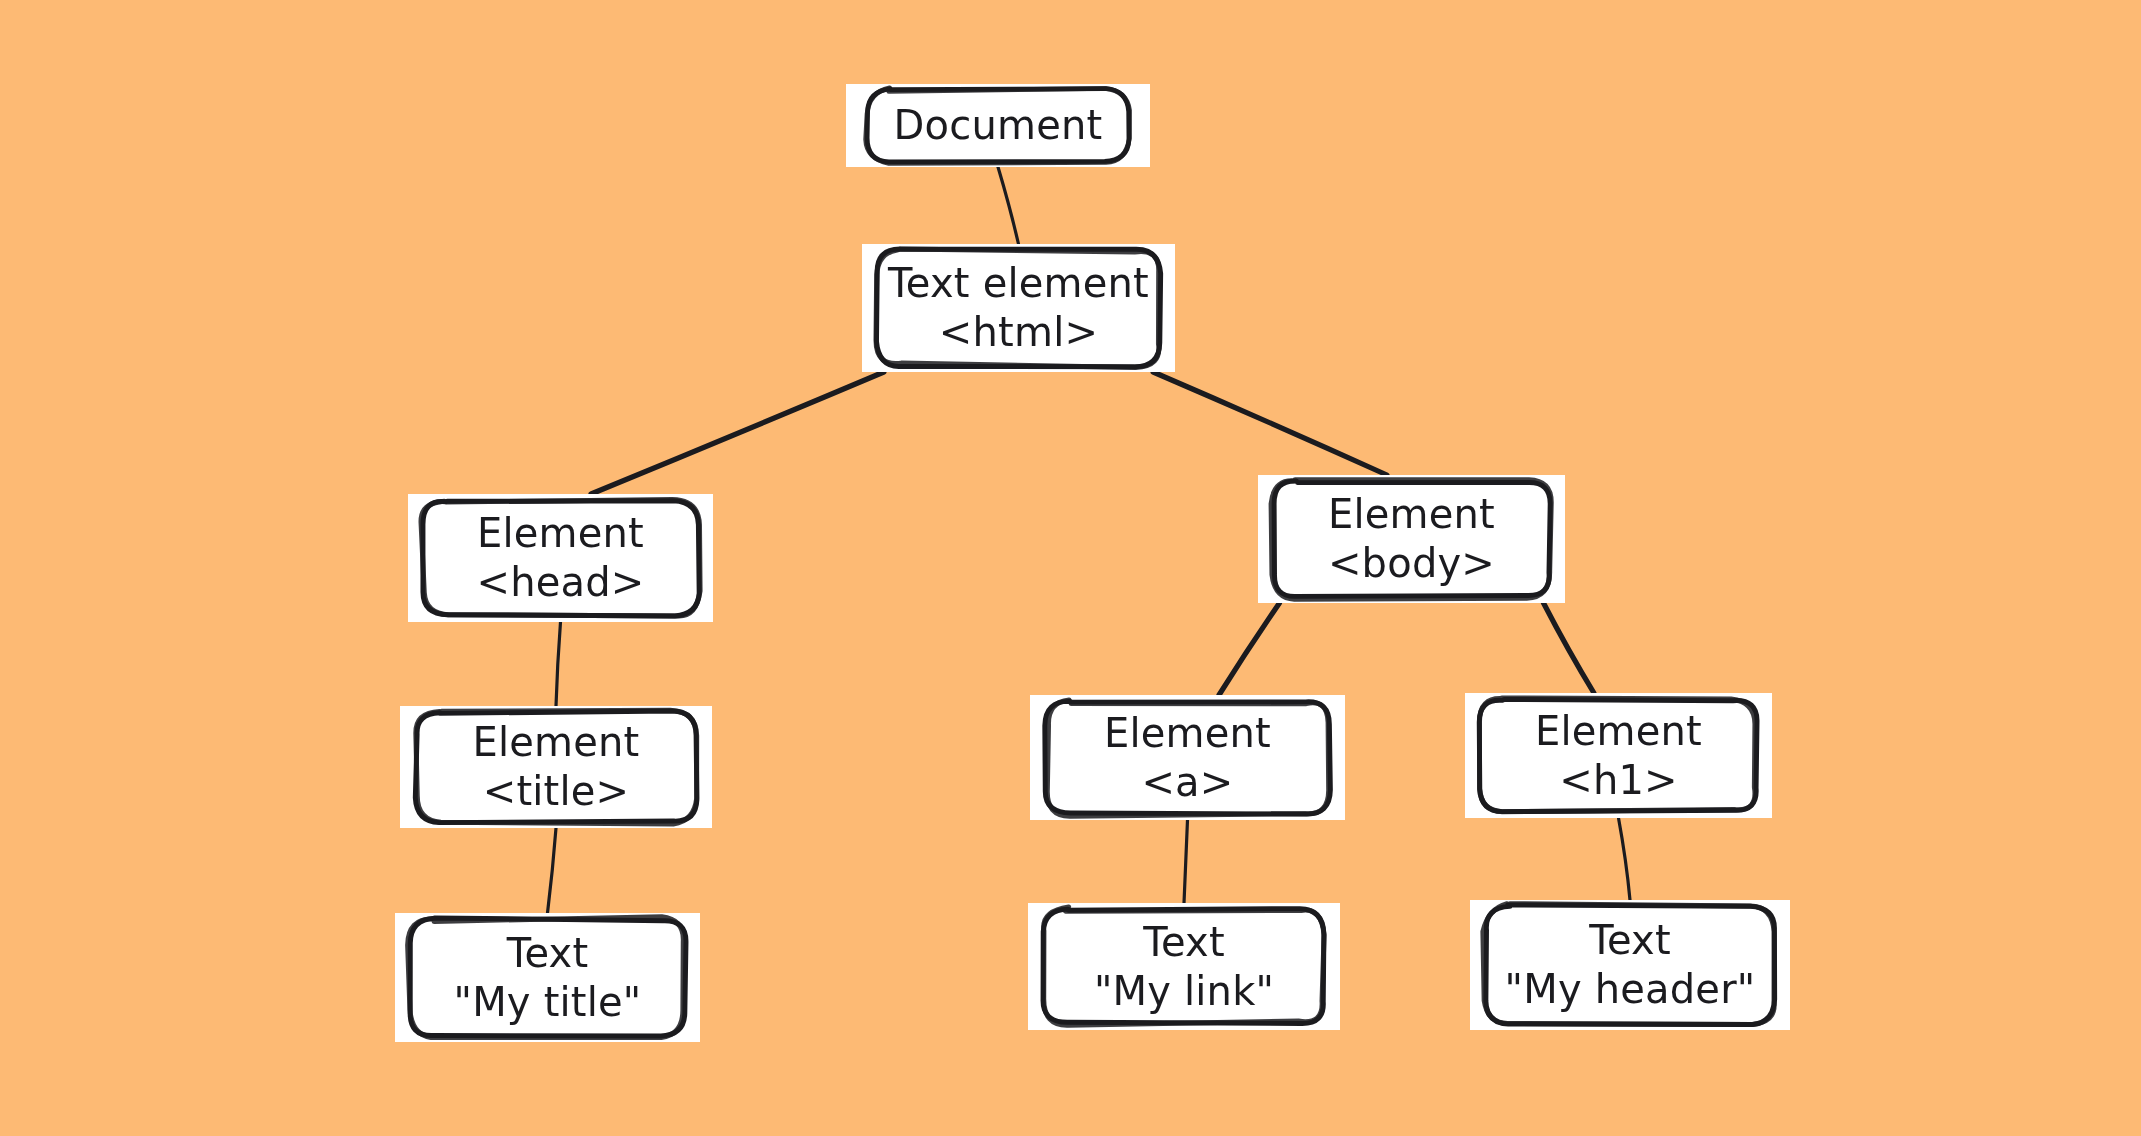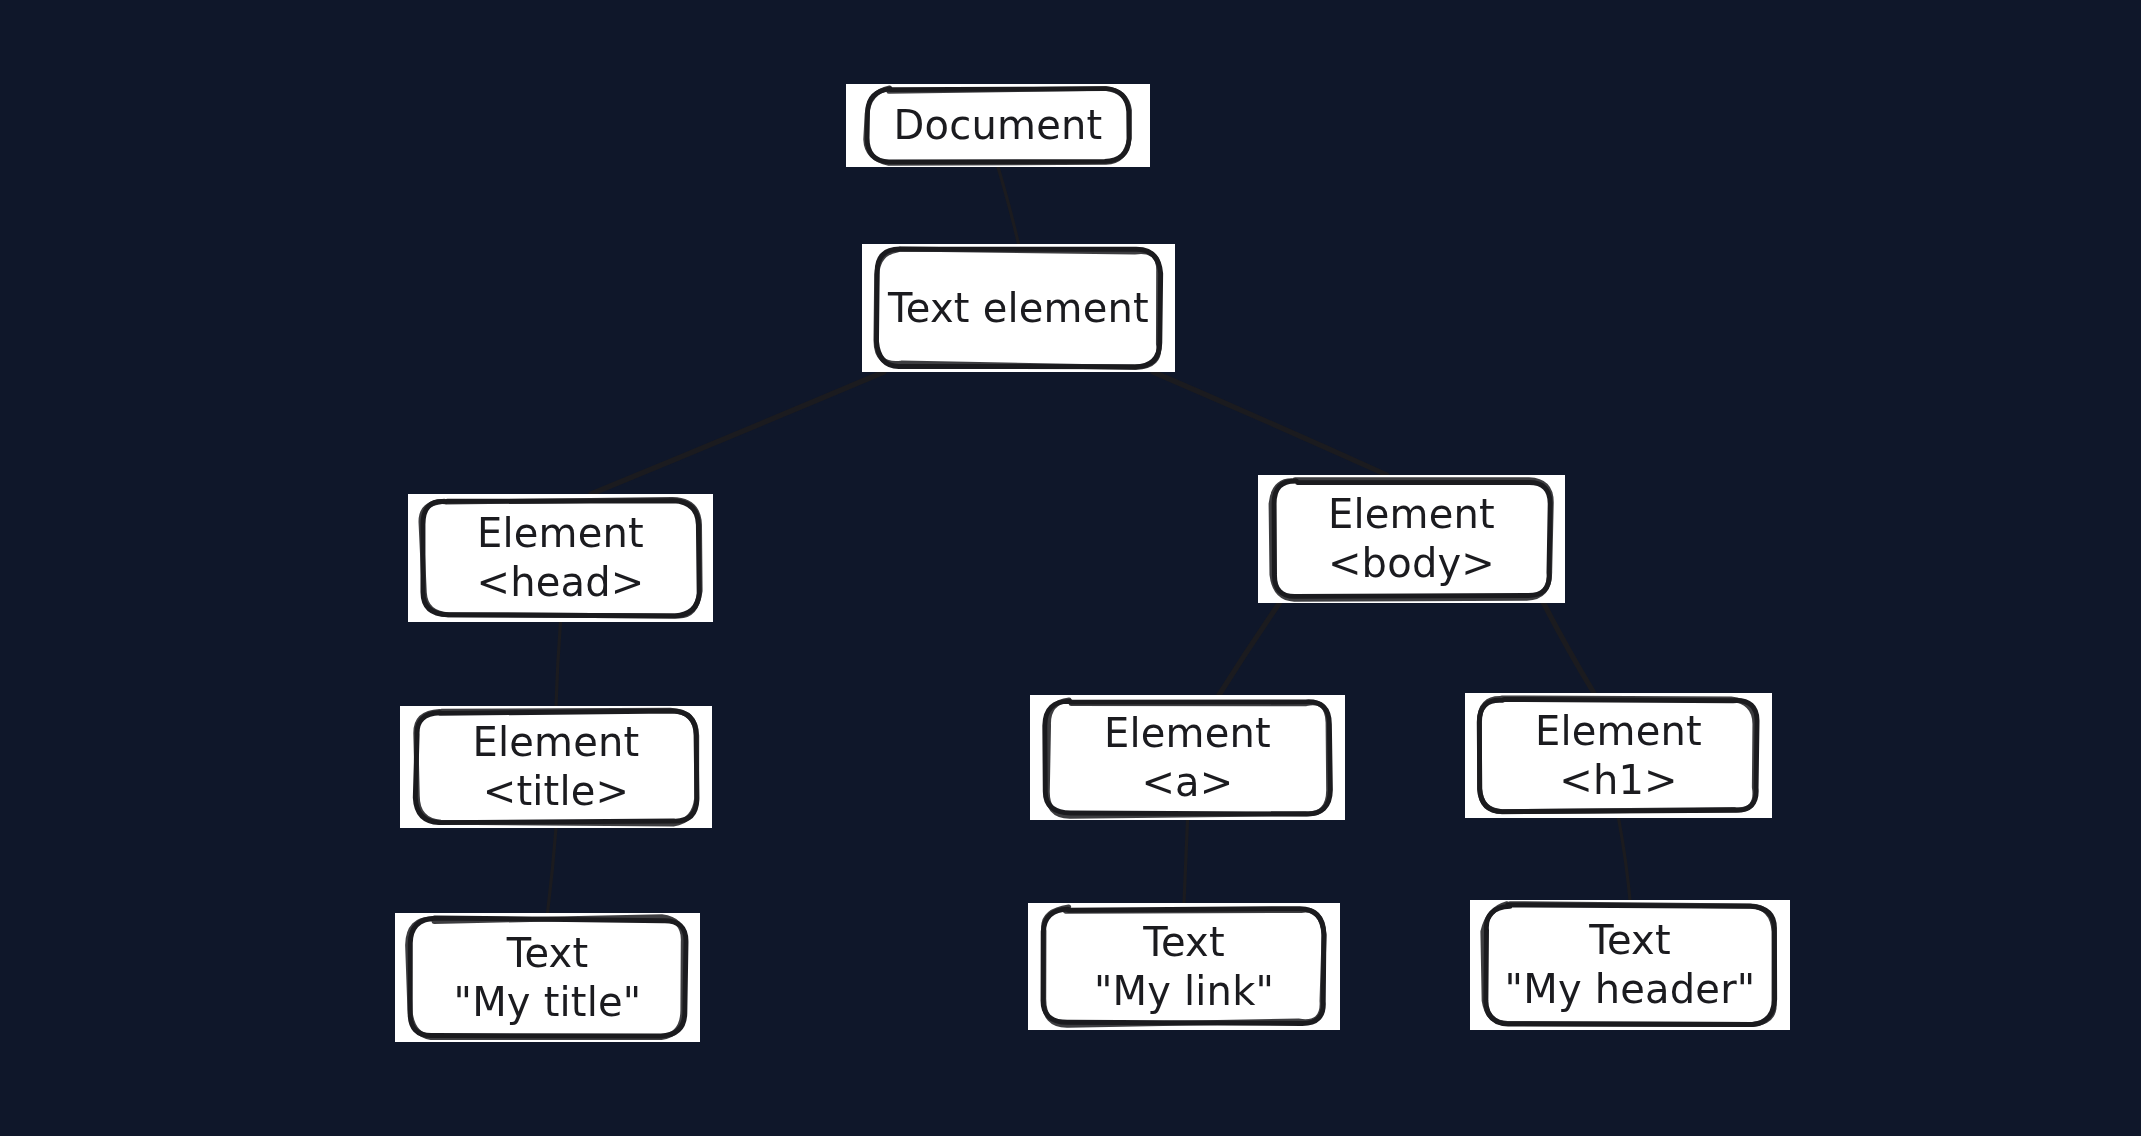--- a/index.html
+++ b/index.html
@@ -7,21 +7,21 @@
     padding: 0;
     background: #ffffff;
   }
   body {
     font-family: "DejaVu Sans", sans-serif;
   }
   #canvas {
     position: relative;
     width: 2141px;
     height: 1136px;
-    background: #0f172a;
+    background: #fdba74;
     overflow: hidden;
   }
   #edges {
     position: absolute;
     top: 0;
     left: 0;
     width: 2141px;
     height: 1136px;
     pointer-events: none;
   }
@@ -89,20 +89,21 @@
       </div>
       <div class="node" style="left: 862px; top: 244px; width: 313px; height: 128px;">
         <svg class="frame" viewBox="-7 -7 327 142">
           <g fill="none" stroke="#1b1b1f" stroke-width="5.5" stroke-linecap="round" stroke-linejoin="round">
             <path d="M 24.810595181584358 -1.2999557830393316 L 286.85565396994355 -1.2202622435986996 Q 311.94439138770105 -1.3699694223701955 314.20264676362274 25.55963668897748 L 313.2151377528906 102.52354771718383 Q 312.819362924993 129.0281415499747 285.4688891172409 129.21329293176532 L 24.77266417890787 128.79781413748861 Q 1.532620730996132 129.4776788495481 -1.0575384333729745 101.1946073628962 L -0.22385768294334413 24.445716243237257 Q -1.0148079916834831 -1.316939436644316 24.939637133479117 -1.3449781574308872" opacity="1"></path>
             <path d="M 25.602349747903645 -1.369462848175317 L 285.26904881745577 1.8992834002710879 Q 313.1182440696284 -2.3735939213074744 311.99454351328313 23.957855444867164 L 311.7507753530517 103.7609462547116 Q 315.48103165999055 128.6402536057867 286.5495799621567 130.0029167397879 L 26.40270330198109 125.13013791339472 Q -1.7732988176867366 129.2018978218548 -1.6116693019866943 99.57151843467727 L -0.8611109750345349 26.670688477810472 Q 1.1549353133887053 2.1189261716790497 23.00232190731913 -0.7108117905445397" opacity="0.85"></path>
           </g>
         </svg>
         <div class="lines">
           <span class="ln t-1">Text element</span>
+          <span class="ln t-2">&lt;html&gt;</span>
         </div>
       </div>
       <div class="node" style="left: 408px; top: 494px; width: 305px; height: 128px;">
         <svg class="frame" viewBox="-7 -7 319 142">
           <g fill="none" stroke="#1b1b1f" stroke-width="5.5" stroke-linecap="round" stroke-linejoin="round">
             <path d="M 26.757734233140944 1.1298364453017713 L 277.5645334437489 0.38587373569607736 Q 304.635327026248 1.473782929033041 305.48536623567344 26.98885182514787 L 306.339671766758 103.10298031494021 Q 304.8641433730721 126.40348042920232 279.41683550179005 128.26903459057212 L 27.157289569079875 126.97539019361139 Q 0.11743850111961365 126.47649363800883 -0.07177583426237107 102.08489193990826 L -0.08830668032169342 26.878355046361683 Q -0.11103730350732804 -1.2122030220925808 25.320068860054015 1.5746989242732525" opacity="1"></path>
             <path d="M 26.154393966309726 2.0331795341335237 L 276.5804614406079 -1.0041642892174423 Q 305.8528981739655 -0.25057221623137593 306.69818530604243 27.31294811749831 L 307.3816867088899 100.48552280059084 Q 303.25606130994856 129.86834996985272 281.6499769287184 128.26368281198665 L 28.049029923975468 126.95061310240999 Q 2.69069682341069 125.54639551555738 1.4119409825652838 102.48041231604293 L -2.2732308050617576 23.910612415056676 Q -2.4534199498593807 2.574368151370436 23.5635677119717 0.9621775313280523" opacity="0.85"></path>
           </g>
         </svg>
         <div class="lines">

